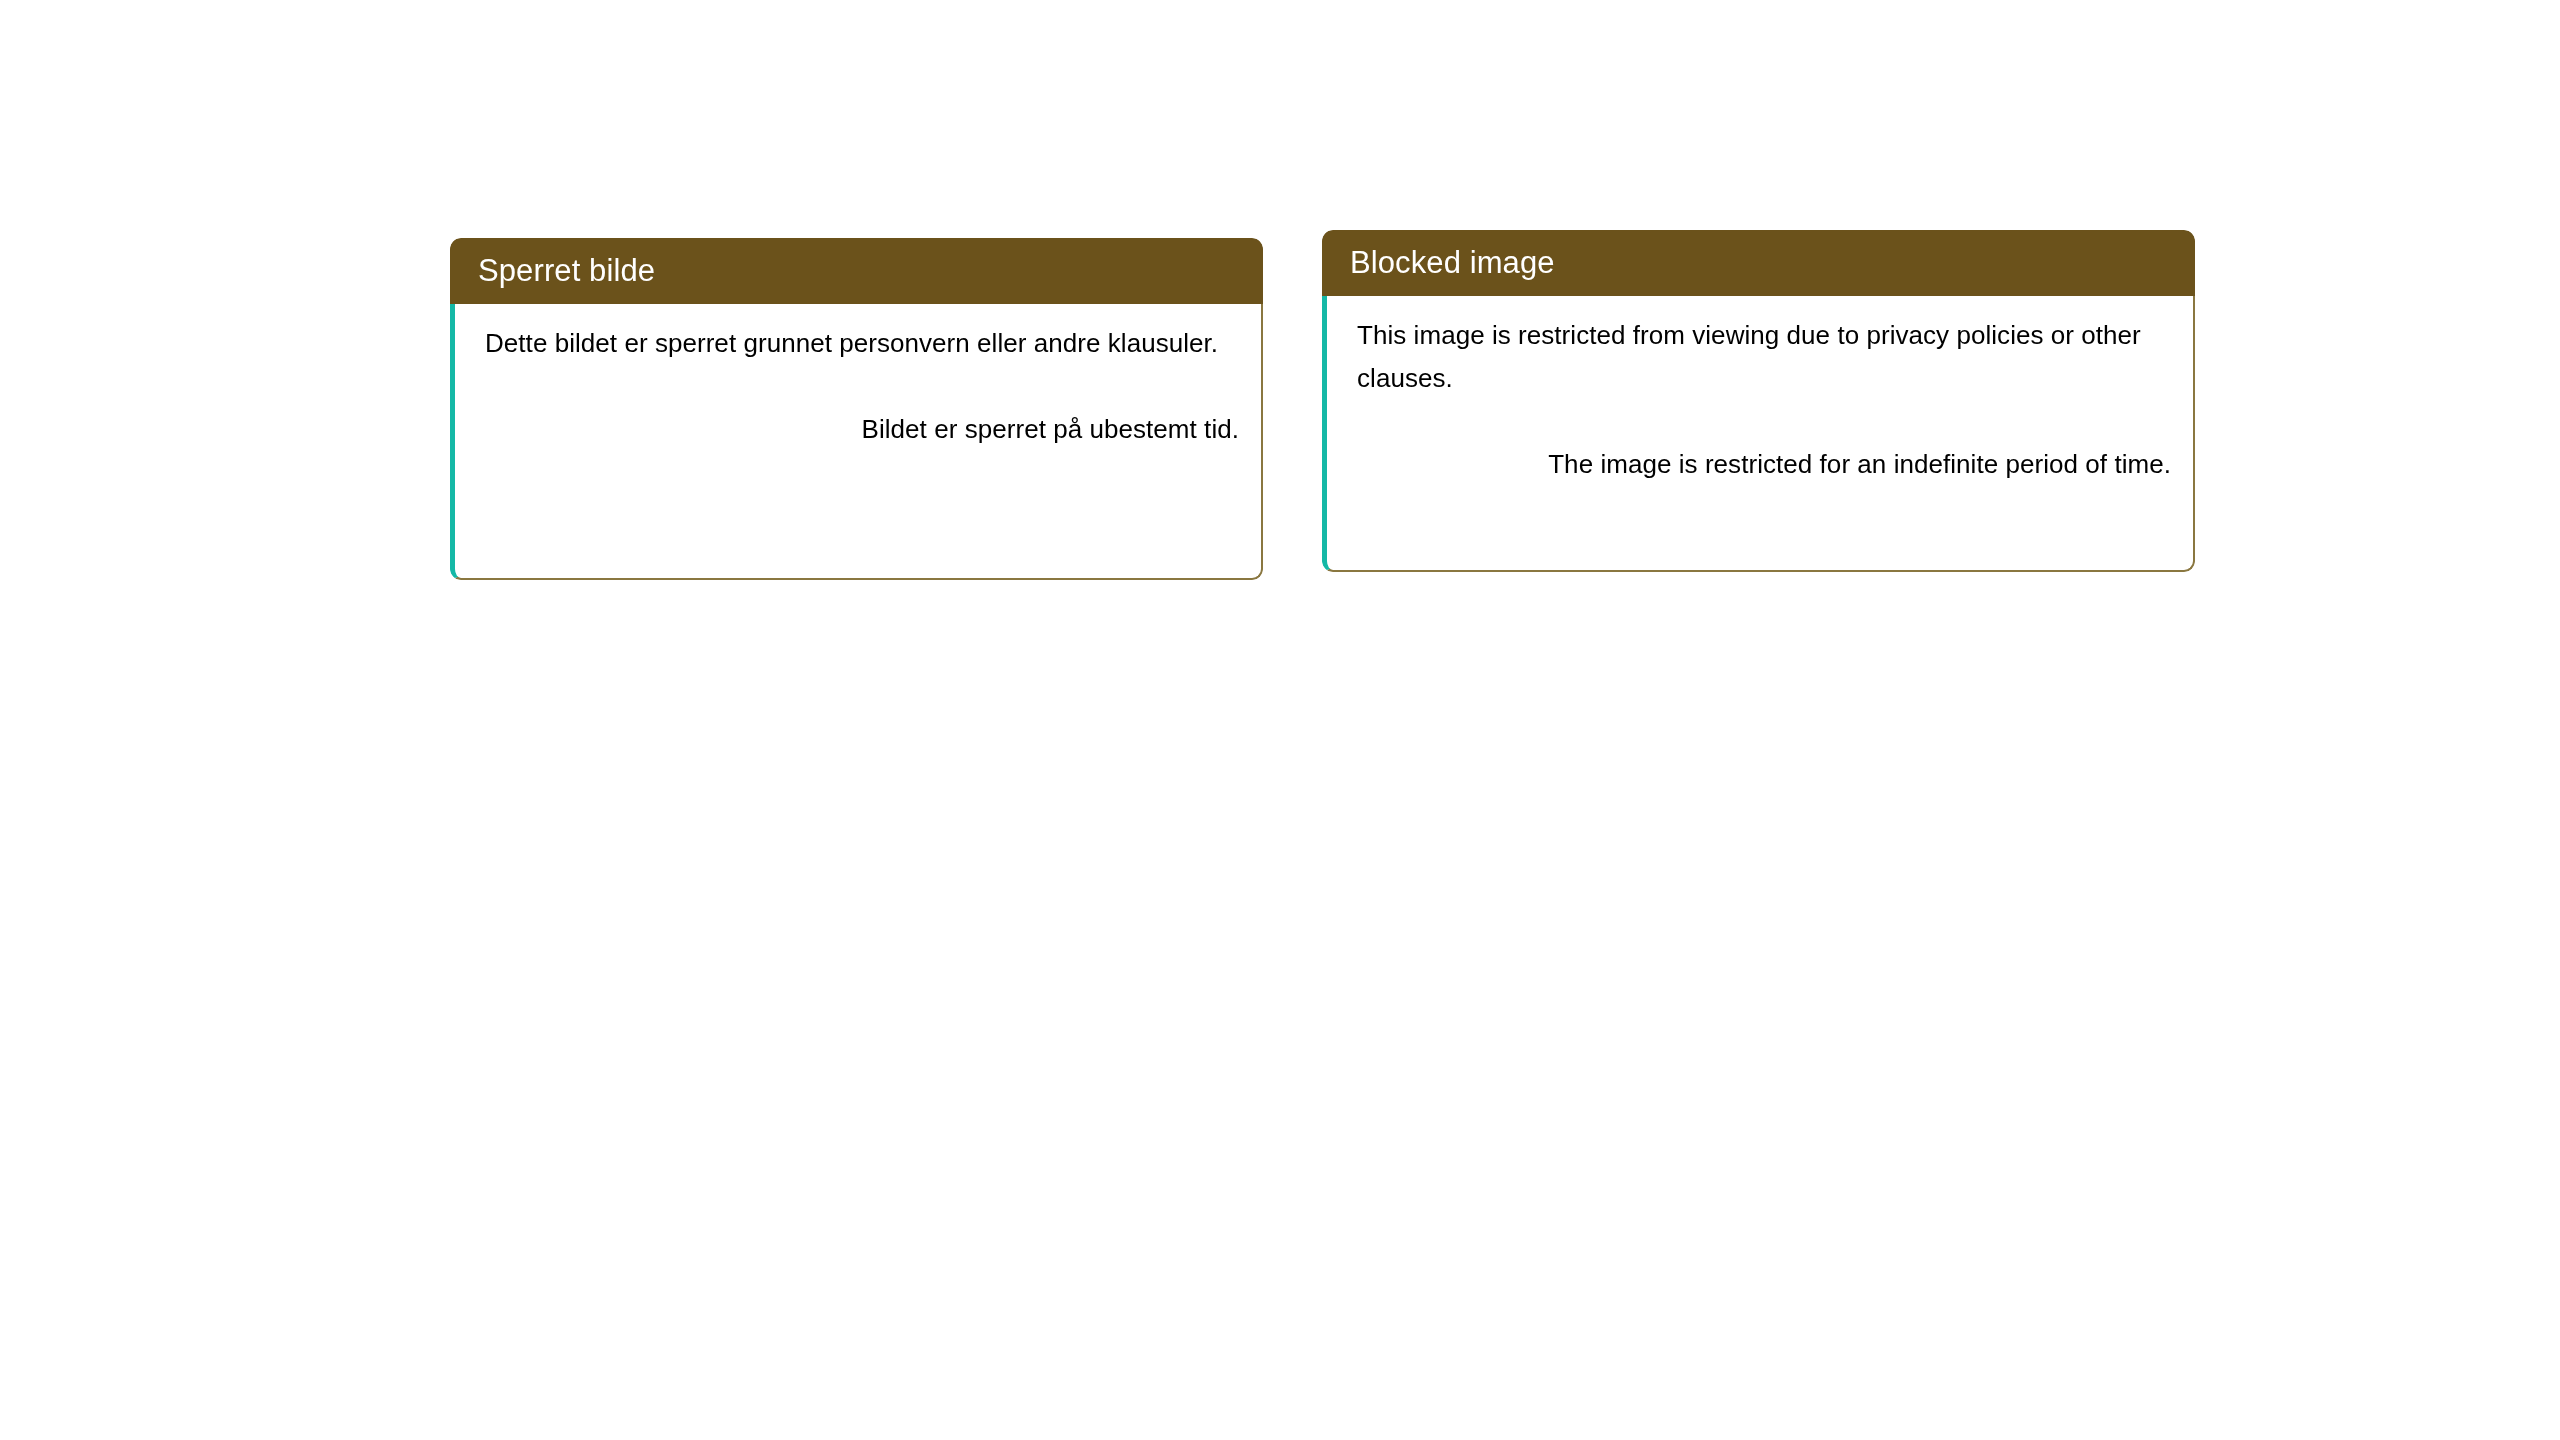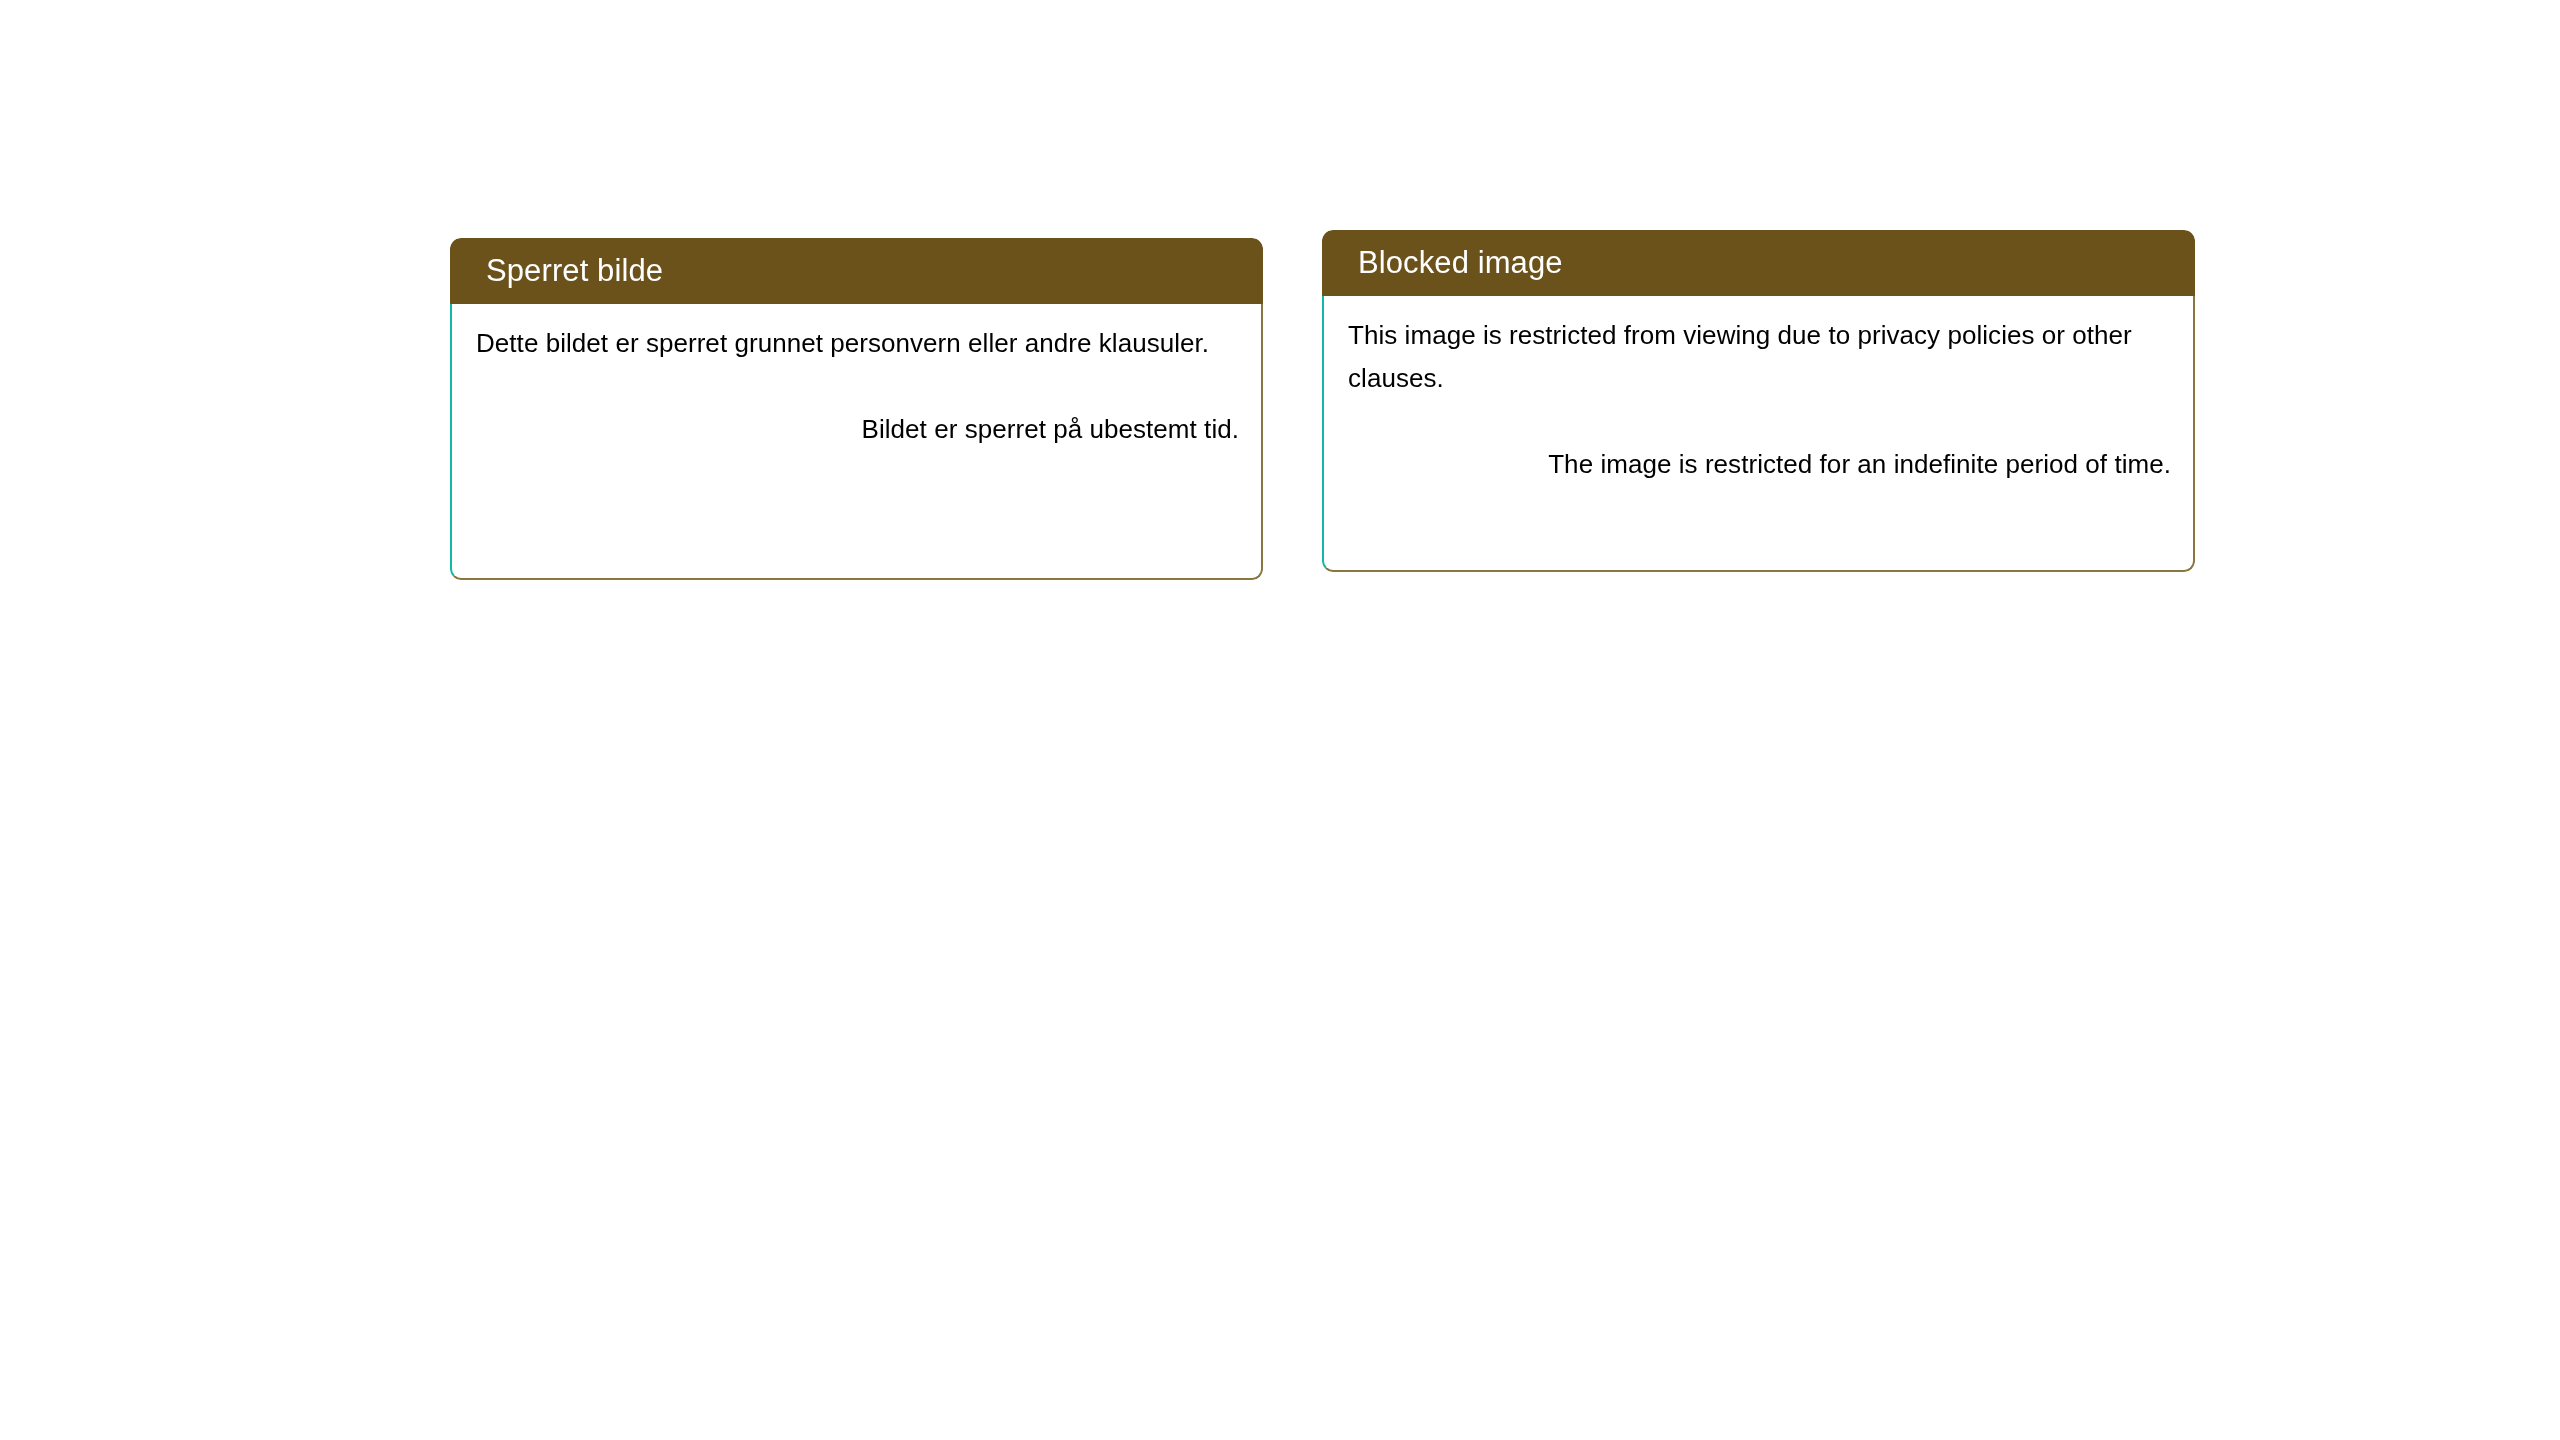--- a/index.html
+++ b/index.html
@@ -32,40 +32,40 @@
   }
 
   .notice-card .card-header {
     box-sizing: border-box;
     width: 100%;
     height: 66px;
     background: #6b521b;
     border-radius: 11px 11px 0 0;
     display: flex;
     align-items: center;
-    padding: 0 0 0 36px;
+    padding: 0 0 0 28px;
   }
 
   .notice-card .card-title {
     color: #ffffff;
     font-size: 31px;
     font-weight: normal;
     line-height: 34px;
     letter-spacing: 0.1px;
     white-space: nowrap;
   }
 
   .notice-card .card-body {
     box-sizing: border-box;
     background: #ffffff;
-    border-left: 2px solid #14b8a6;
+    border-left: 5px solid #14b8a6;
     border-right: 2px solid #8a7740;
     border-bottom: 2px solid #8a7740;
     border-radius: 0 0 11px 11px;
-    padding: 18px 22px 22px 24px;
+    padding: 18px 22px 22px 30px;
     height: calc(100% - 66px);
   }
 
   .notice-card .card-paragraph {
     margin: 0;
     color: #000000;
     font-size: 26px;
     line-height: 43px;
     letter-spacing: 0.05px;
   }

